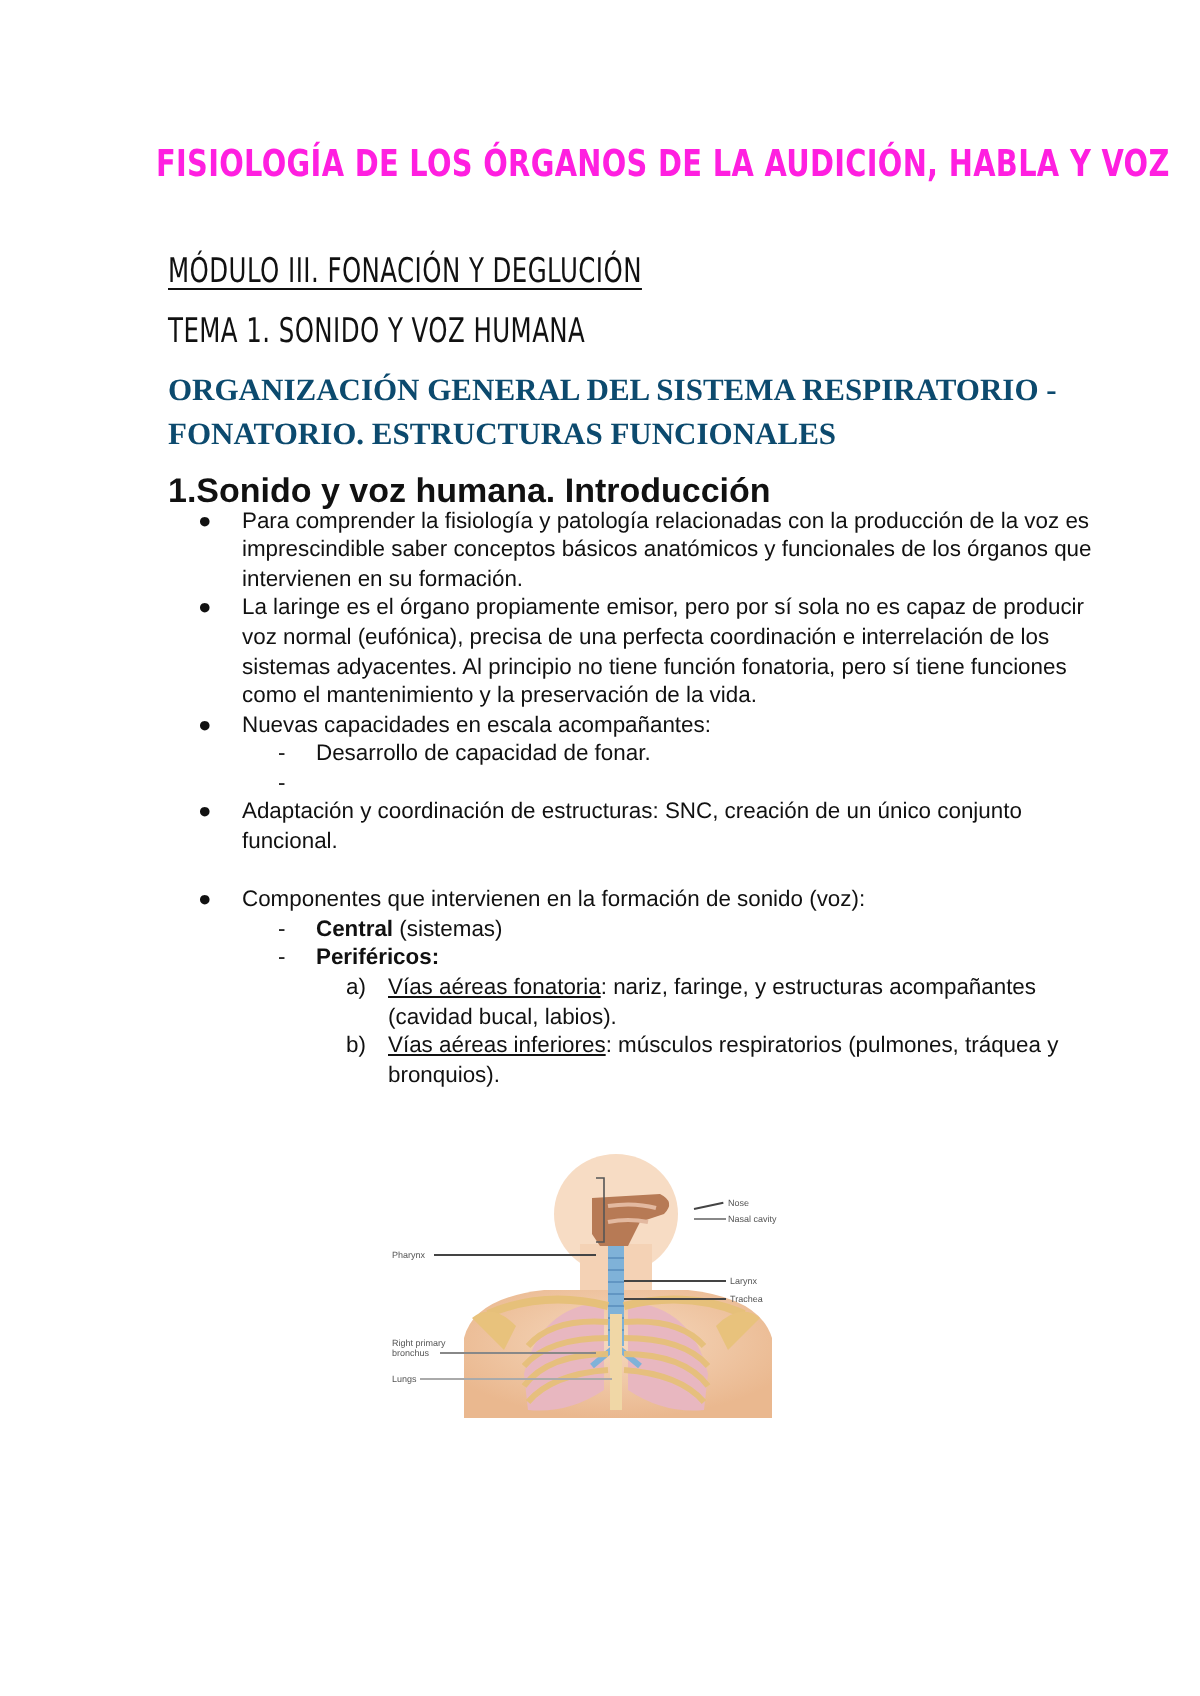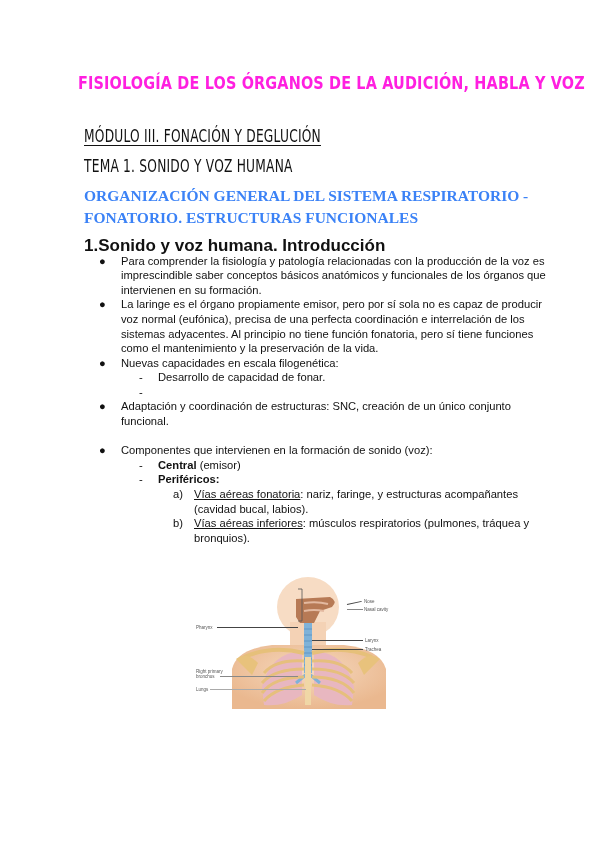--- a/index.html
+++ b/index.html
@@ -16,21 +16,21 @@
     position:absolute; left:72px; top:126px; font-family:"DejaVu Sans", sans-serif;
     font-size:17px; color:#111; text-decoration:underline; text-underline-offset:3px;
     transform:scaleX(0.72); transform-origin:left; white-space:nowrap; letter-spacing:0.3px;
   }
   .topic-title {
     position:absolute; left:72px; top:156px; font-family:"DejaVu Sans", sans-serif;
     font-size:17px; color:#111; transform:scaleX(0.72); transform-origin:left; white-space:nowrap; letter-spacing:0.3px;
   }
   .section-heading {
     position:absolute; left:72px; top:185px; width:470px; font-family:"Liberation Serif", serif;
-    font-weight:bold; font-size:15.5px; line-height:22px; color:#3b82f6;
+    font-weight:bold; font-size:15.5px; line-height:22px; color:#0c4a6e;
   }
 
   .content { position:absolute; left:72px; top:239px; width:470px; font-size:11.2px; line-height:14.6px; color:#111; }
   .h { font-weight:bold; font-size:17px; }
   ul.bul { margin:0; padding:0; list-style:none; }
   ul.bul > li { position:relative; padding-left:37px; margin:0; }
   ul.bul > li .dot { position:absolute; left:15px; top:0; }
   ul.dash { margin:0; padding:0; list-style:none; }
   ul.dash > li { position:relative; padding-left:74px; margin-left:-37px; }
   ul.dash > li .dsh { position:absolute; left:55px; top:0; }
@@ -67,21 +67,21 @@
       <li>
         <span class="dot">●</span>
         <span>Para comprender la fisiología y patología relacionadas con la producción de la voz es imprescindible saber conceptos básicos anatómicos y funcionales de los órganos que intervienen en su formación.</span>
       </li>
       <li>
         <span class="dot">●</span>
         <span>La laringe es el órgano propiamente emisor, pero por sí sola no es capaz de producir voz normal (eufónica), precisa de una perfecta coordinación e interrelación de los sistemas adyacentes. Al principio no tiene función fonatoria, pero sí tiene funciones como el mantenimiento y la preservación de la vida.</span>
       </li>
       <li>
         <span class="dot">●</span>
-        <span>Nuevas capacidades en escala filogenética:</span>
+        <span>Nuevas capacidades en escala acompañantes:</span>
         <ul class="dash">
           <li>
             <span class="dsh">-</span>
             <span>Desarrollo de capacidad de fonar.</span>
           </li>
           <li>
             <span class="dsh">-</span>
           </li>
         </ul>
       </li>
@@ -96,21 +96,21 @@
 
     <div class="gap2"></div>
 
     <ul class="bul">
       <li>
         <span class="dot">●</span>
         <span>Componentes que intervienen en la formación de sonido (voz):</span>
         <ul class="dash">
           <li>
             <span class="dsh">-</span>
-            <span class="b">Central</span><span> (emisor)</span>
+            <span class="b">Central</span><span> (sistemas)</span>
           </li>
           <li>
             <span class="dsh">-</span>
             <span class="b">Periféricos</span><span class="b">:</span>
             <ol class="alpha">
               <li>
                 <span class="mk">a)</span>
                 <span class="u">Vías aéreas fonatoria</span><span>: nariz, faringe, y estructuras acompañantes (cavidad bucal, labios).</span>
               </li>
               <li>

